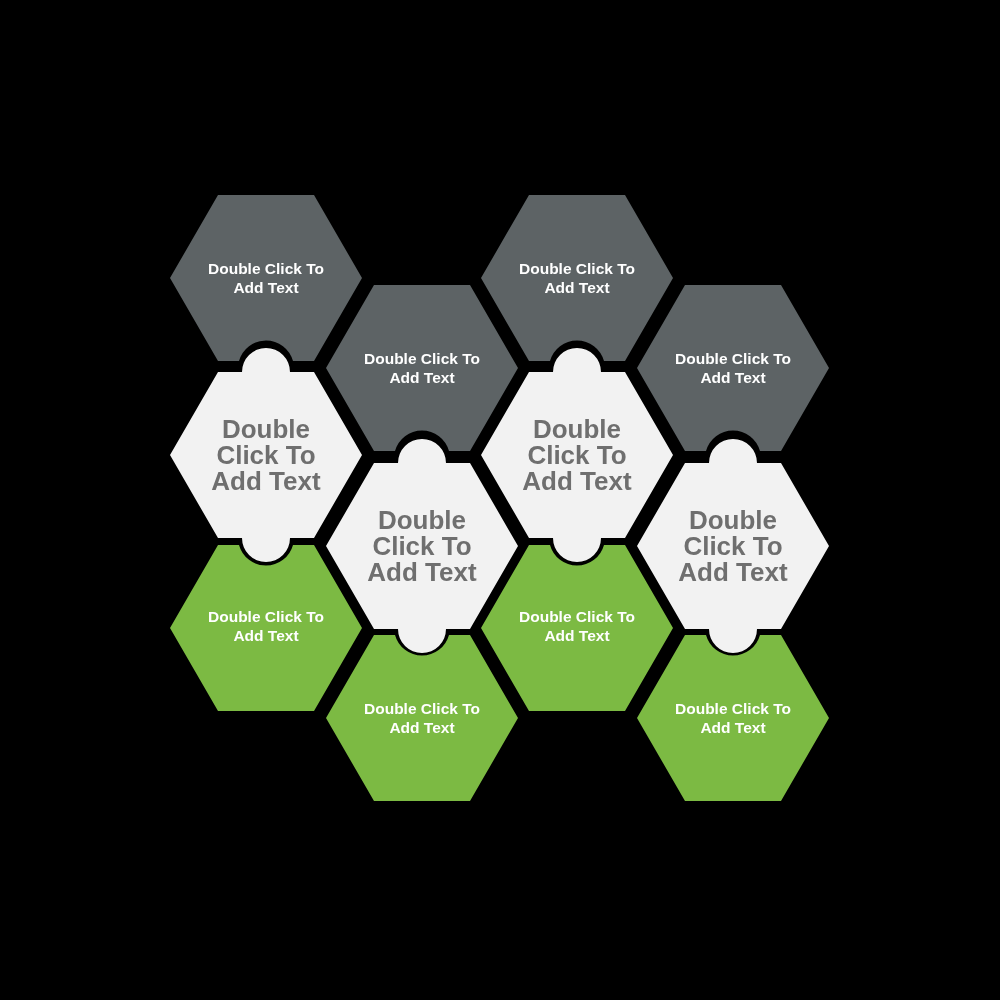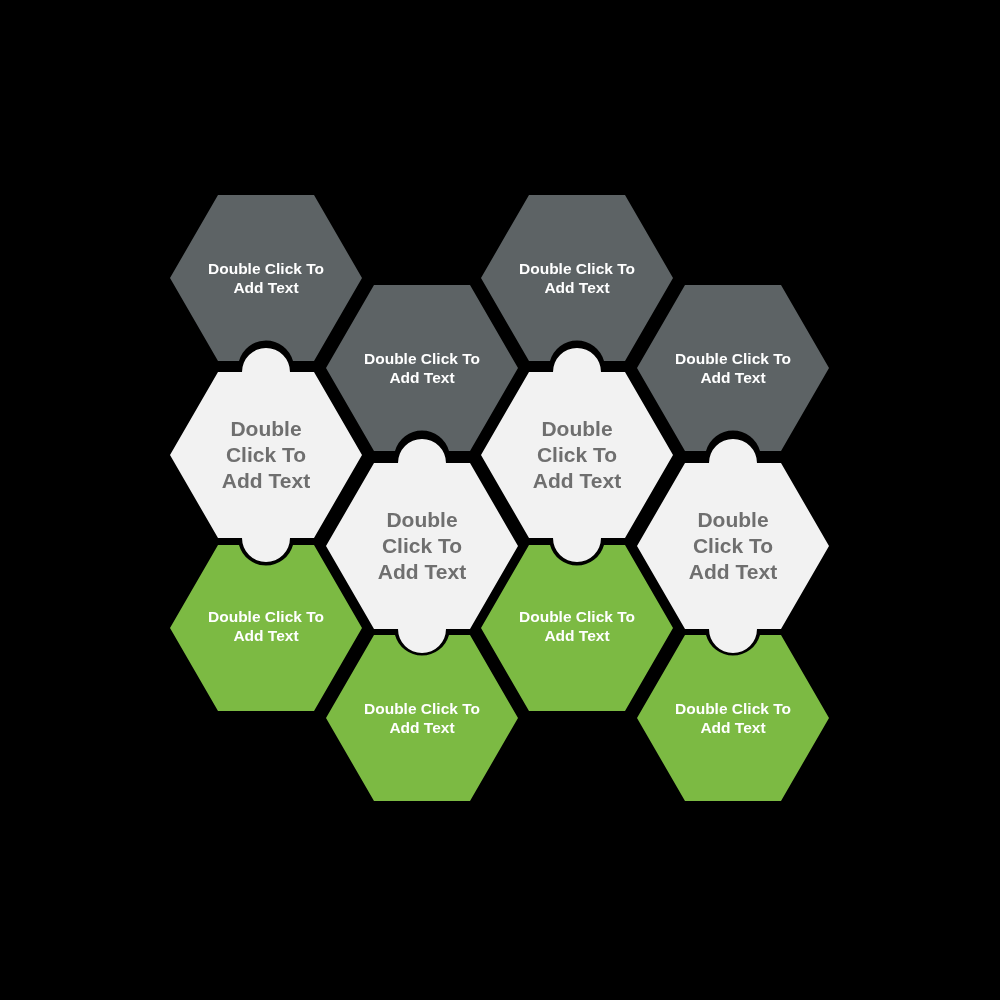--- a/index.html
+++ b/index.html
@@ -40,21 +40,21 @@
     width: 180px;
     height: 44px;
     font-size: 15.5px;
     line-height: 19px;
     color: #ffffff;
   }
   
   .label-light {
     width: 180px;
     height: 80px;
-    font-size: 21px;
+    font-size: 26px;
     line-height: 26px;
     color: #6f6f6f;
   }
 </style>
 </head>
 <body>
 
 <div class="stage">
 
   <svg width="1000" height="1000" viewBox="0 0 1000 1000">

